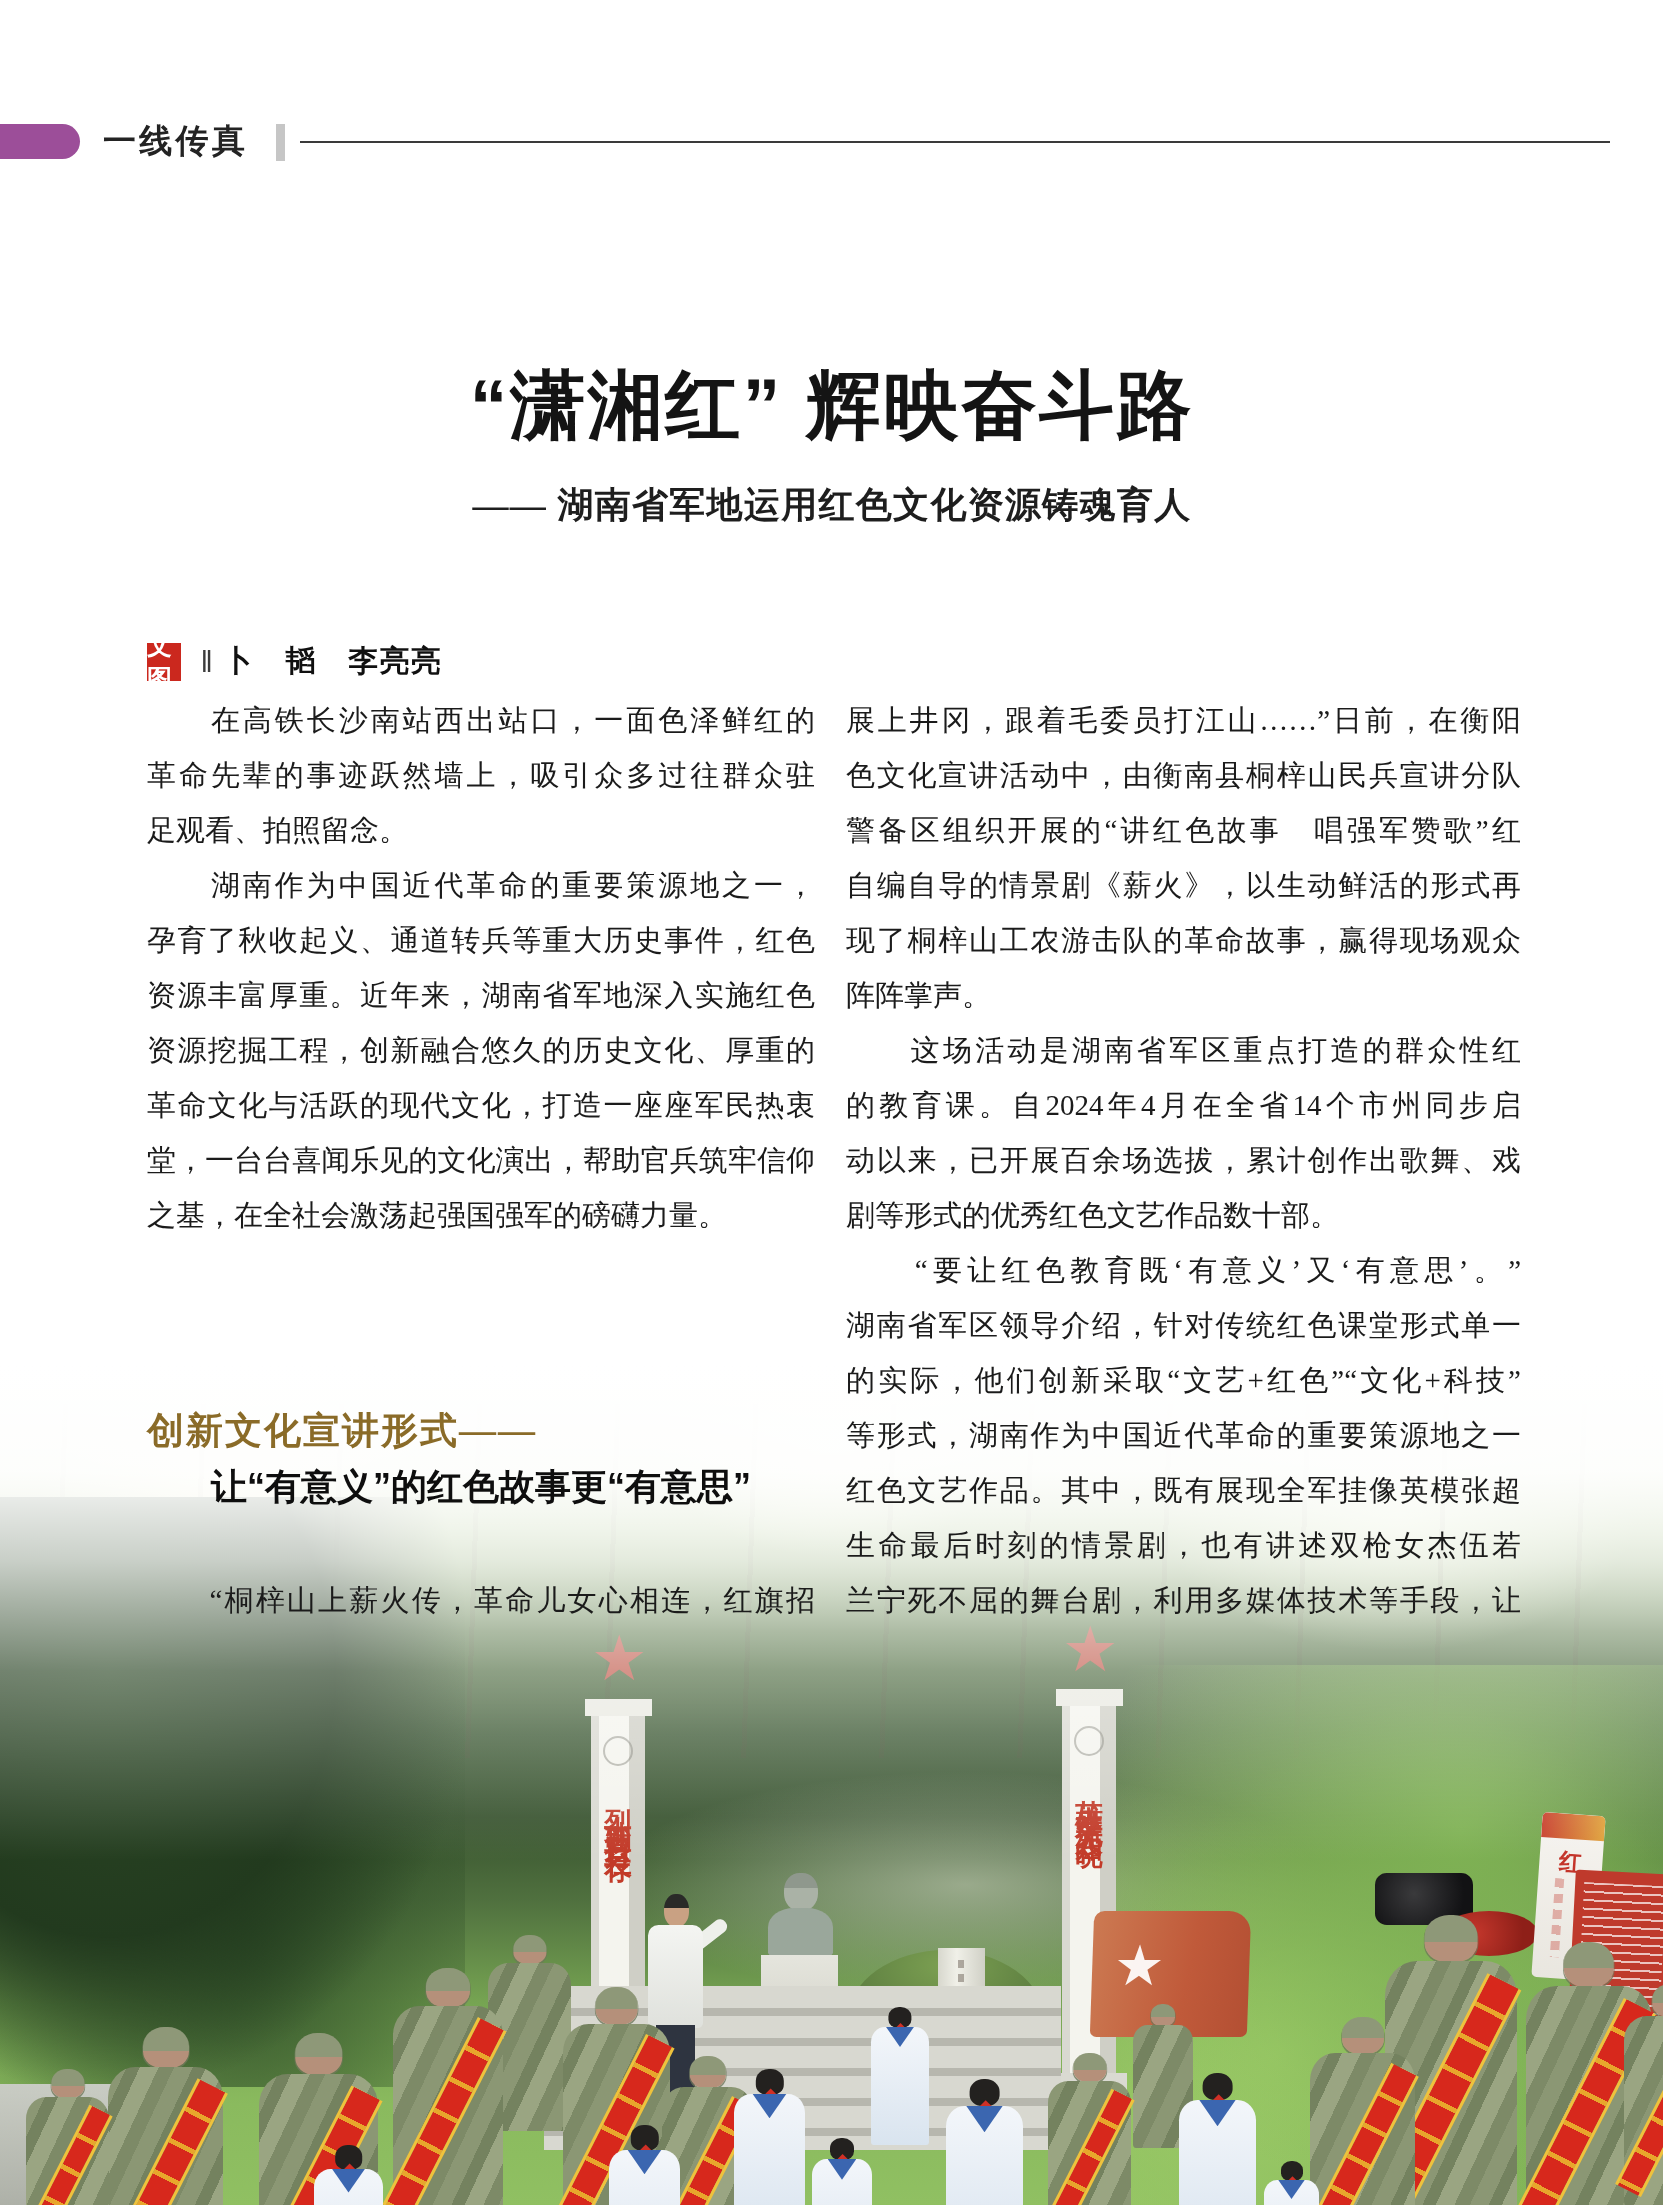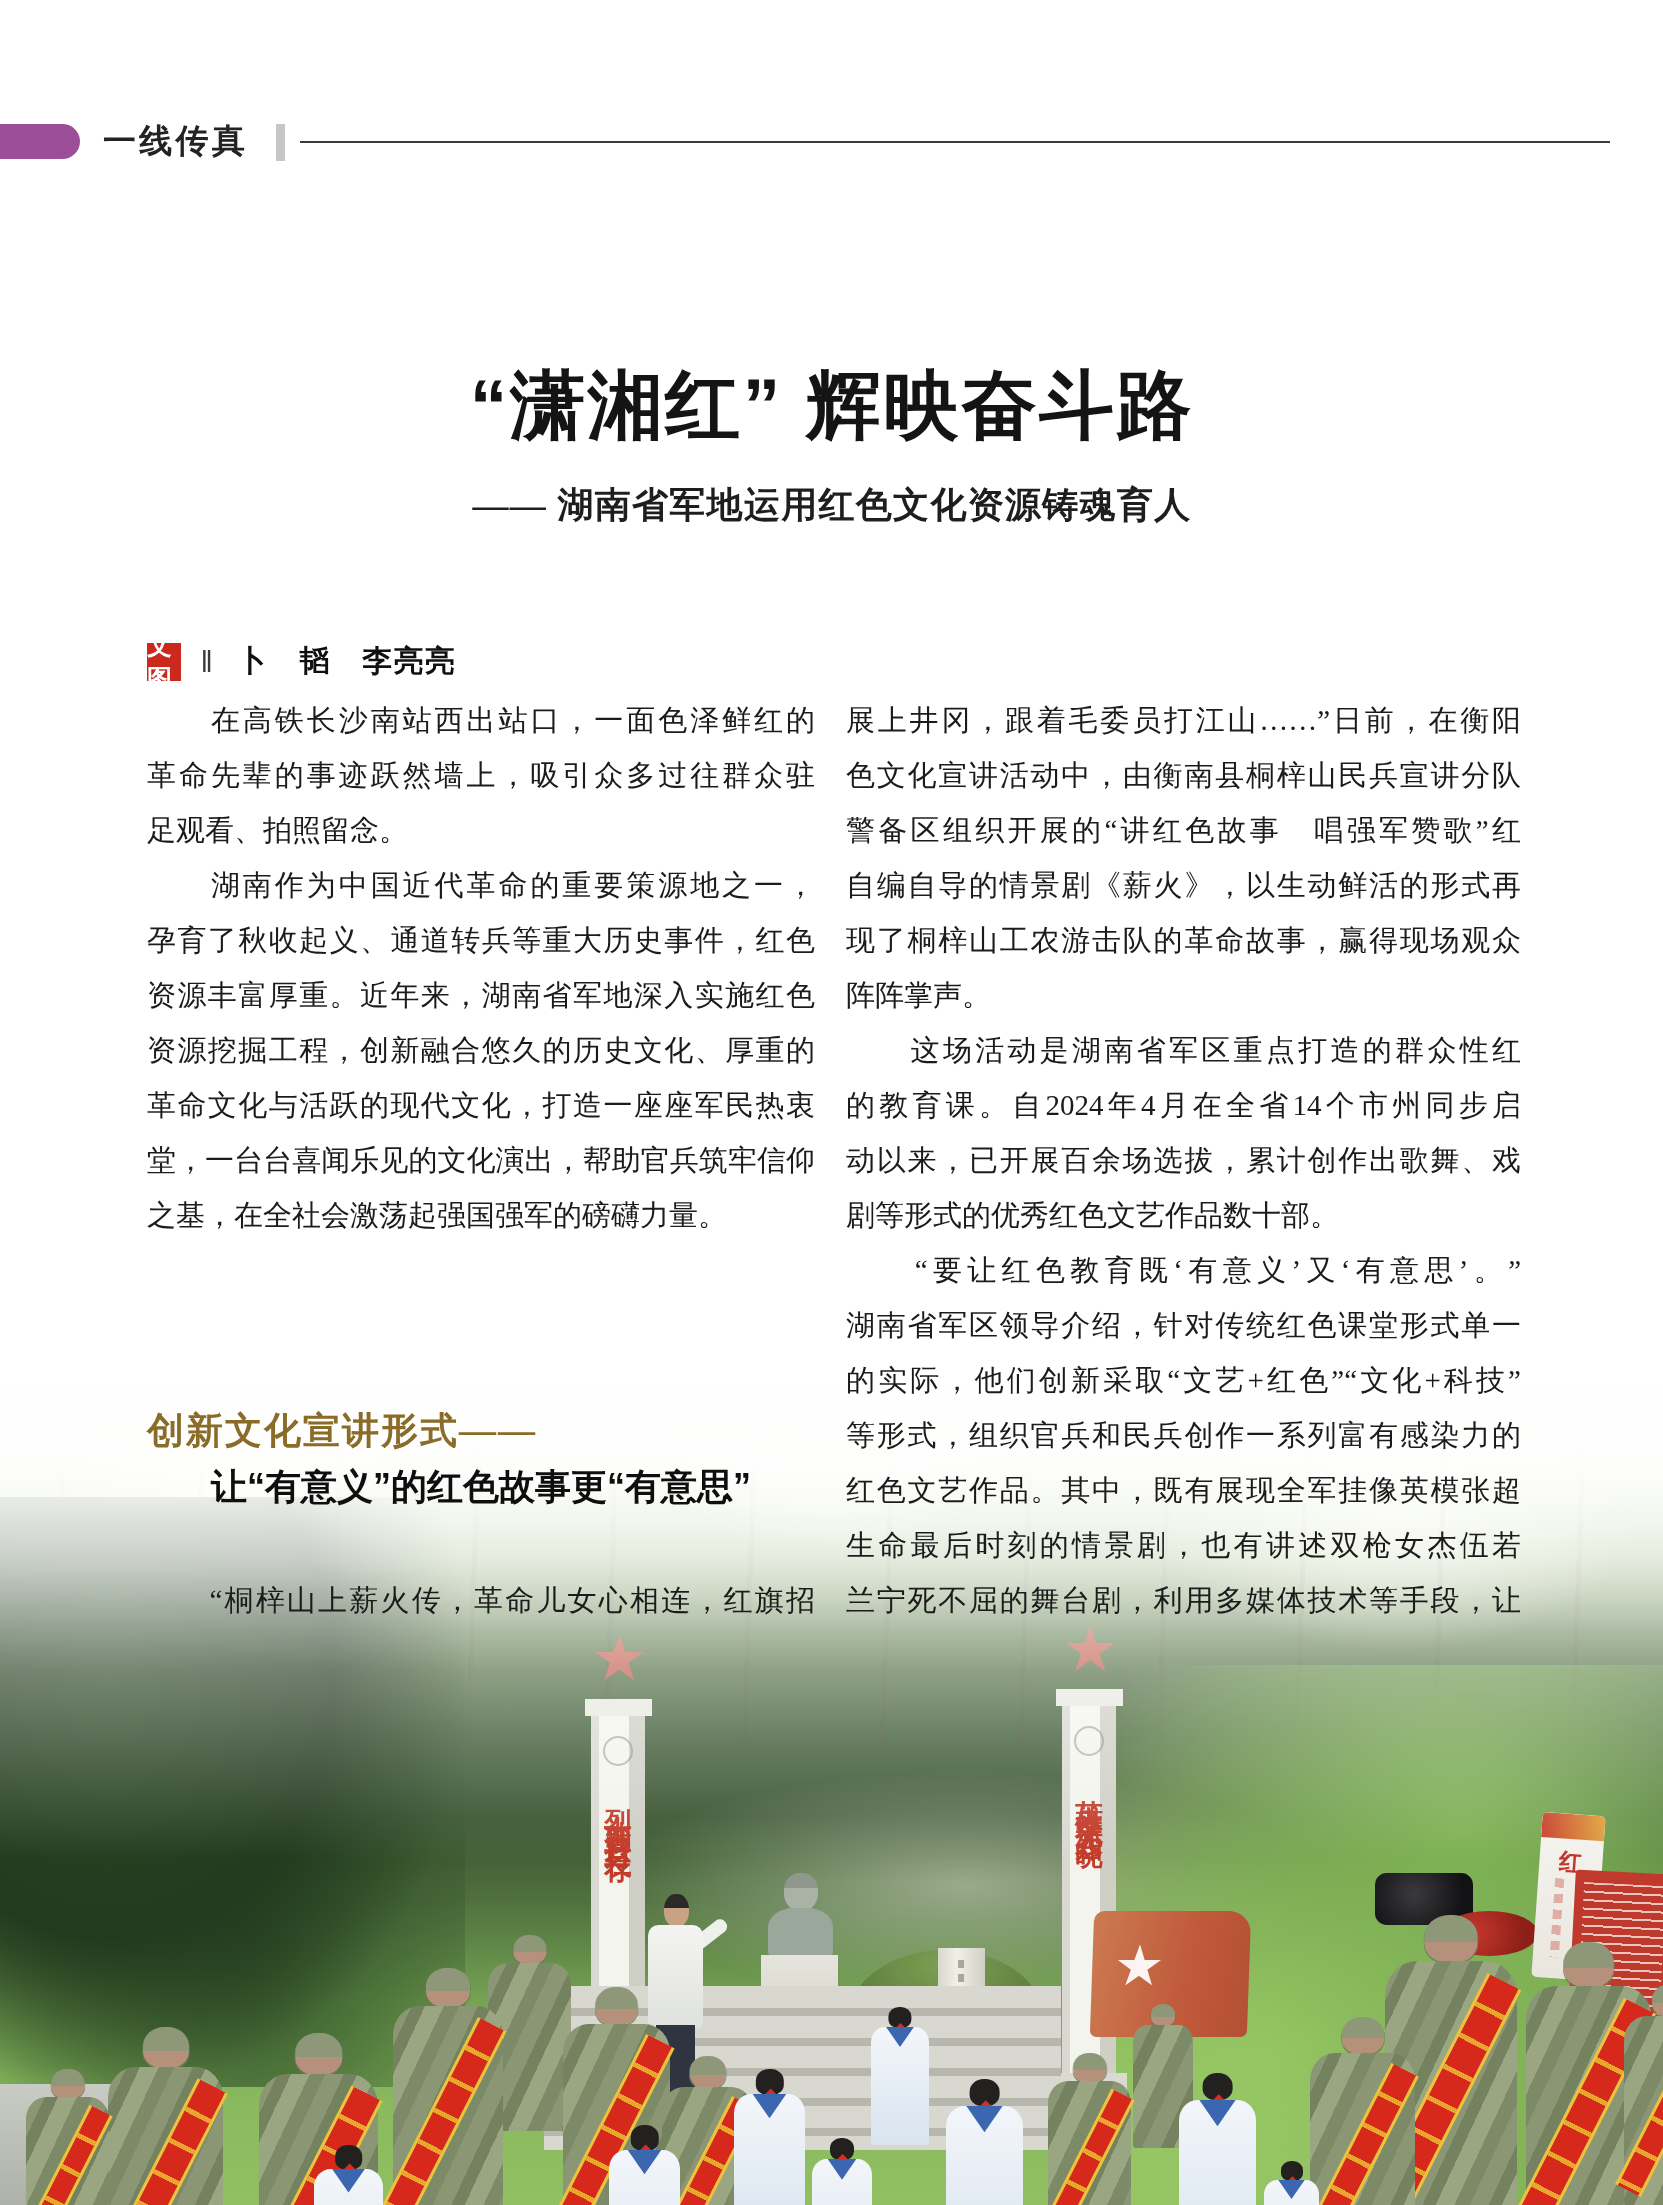--- a/index.html
+++ b/index.html
@@ -22,21 +22,21 @@
   .subtitle{position:absolute;left:0;width:1664px;top:481px;text-align:center;
             font-family:"Liberation Serif", serif;font-weight:600;font-size:36px;
             color:#1e1e1e;letter-spacing:1.3px;z-index:6;}
 
   
   .byline{position:absolute;left:147px;top:641px;height:41px;display:flex;align-items:center;z-index:6;}
   .byline-box{width:34px;height:38px;background:#cb281e;color:#ffffff;
               font-family:"Liberation Sans", sans-serif;font-size:25px;font-weight:700;
               display:flex;align-items:center;justify-content:center;letter-spacing:2.6px;}
   .byline-sep{margin-left:19.6px;font-family:"Liberation Sans", sans-serif;font-size:30px;color:#3c3c3c;}
-  .byline-names{margin-left:24px;font-family:"Liberation Sans", sans-serif;font-size:30px;
+  .byline-names{margin-left:10px;font-family:"Liberation Sans", sans-serif;font-size:30px;
                 font-weight:700;color:#101010;letter-spacing:1.3px;}
 
   
   .col{position:absolute;top:693px;z-index:6;}
   .col-left{left:147px;width:668px;}
   .col-right{left:846px;width:675px;}
   .bline{height:55px;line-height:55px;font-size:29px;color:#1b1b1b;
          text-align:justify;text-align-last:justify;overflow:hidden;}
   .bline.endline{text-align-last:left;}
 
@@ -204,21 +204,21 @@
   <div class="bline">自编自导的情景剧《薪火》，以生动鲜活的形式再</div>
   <div class="bline">现了桐梓山工农游击队的革命故事，赢得现场观众</div>
   <div class="bline endline">阵阵掌声。</div>
   <div class="bline">　　这场活动是湖南省军区重点打造的群众性红</div>
   <div class="bline">的教育课。自2024年4月在全省14个市州同步启</div>
   <div class="bline">动以来，已开展百余场选拔，累计创作出歌舞、戏</div>
   <div class="bline endline">剧等形式的优秀红色文艺作品数十部。</div>
   <div class="bline">　　“要让红色教育既‘有意义’又‘有意思’。”</div>
   <div class="bline">湖南省军区领导介绍，针对传统红色课堂形式单一</div>
   <div class="bline">的实际，他们创新采取“文艺+红色”“文化+科技”</div>
-  <div class="bline">等形式，组织官兵和民兵创作一系列富有感染力的</div>
+  <div class="bline">等形式，湖南作为中国近代革命的重要策源地之一</div>
   <div class="bline">红色文艺作品。其中，既有展现全军挂像英模张超</div>
   <div class="bline">生命最后时刻的情景剧，也有讲述双枪女杰伍若</div>
   <div class="bline">兰宁死不屈的舞台剧，利用多媒体技术等手段，让</div>
 </div>
 
 <div class="photo">
   <div class="trunks"></div>
   <div class="conifer-left"></div>
   <div class="bush-right"></div>
 

